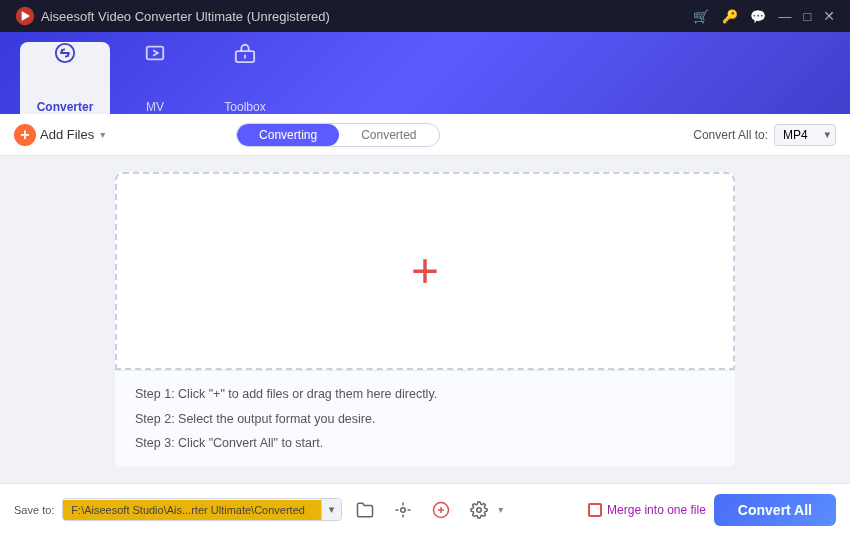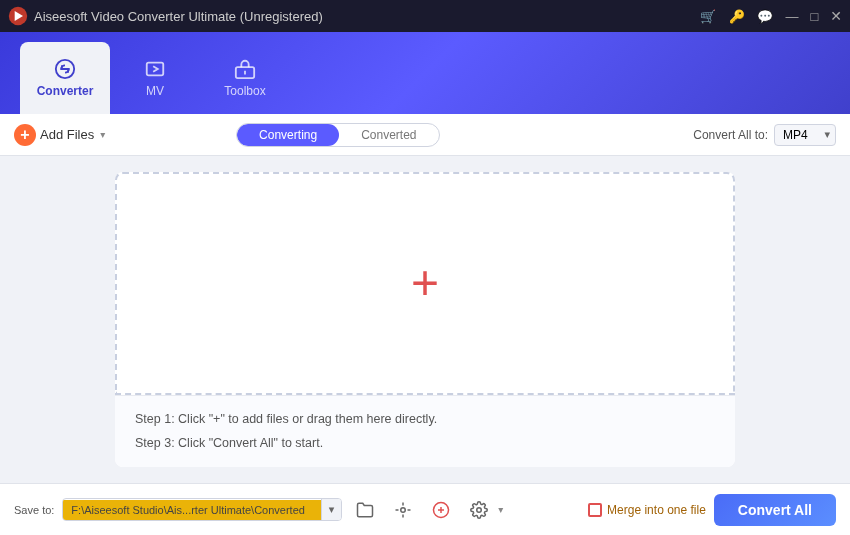--- a/index.html
+++ b/index.html
@@ -14,21 +14,21 @@
     }
 
     
     #titlebar {
       width: 100%;
       height: 32px;
       background: #1a1a2e;
       display: flex;
       align-items: center;
       justify-content: space-between;
-      padding: 0 8px;
+      padding: 0 15px;
       color: #ccc;
     }
     #titlebar-left {
       display: flex;
       align-items: center;
       gap: 6px;
     }
     #app-logo {
       width: 20px;
       height: 20px;
@@ -52,21 +52,21 @@
       background: linear-gradient(135deg, #3a3adb 0%, #5b5bff 50%, #4040cc 100%);
       display: flex;
       align-items: flex-end;
       justify-content: flex-start;
       padding: 0 20px;
     }
     .nav-tab {
       display: flex;
       flex-direction: column;
       align-items: center;
-      justify-content: center;
+      justify-content: space-between;
       width: 90px;
       height: 72px;
       cursor: pointer;
       border-radius: 8px 8px 0 0;
       color: rgba(255,255,255,0.75);
       font-size: 12px;
       gap: 4px;
       transition: background 0.2s;
     }
     .nav-tab.active {
@@ -270,21 +270,21 @@
       border-radius: 4px;
       color: #555;
       font-size: 16px;
     }
     #merge-checkbox-area {
       display: flex;
       align-items: center;
       gap: 5px;
       margin-left: auto;
       font-size: 12px;
-      color: #a16207;
+      color: #a21caf;
     }
     #merge-checkbox {
       width: 14px;
       height: 14px;
       border: 2px solid #e05050;
       border-radius: 2px;
       display: flex;
       align-items: center;
       justify-content: center;
       cursor: pointer;
@@ -384,20 +384,21 @@
   </div>
 </div>
 
 <div id="main">
   <div id="drop-area">
     <div id="drop-zone">
       <span id="plus-icon">+</span>
     </div>
     <div id="instructions">
       <div class="instruction-line">Step 1: Click "+" to add files or drag them here directly.</div>
+      <div class="instruction-line">Step 2: Select the output format you desire.</div>
       <div class="instruction-line">Step 3: Click "Convert All" to start.</div>
     </div>
   </div>
 </div>
 
 <div id="bottombar">
   <span id="save-to-label">Save to:</span>
   <div id="save-path-wrapper">
     <input id="save-path" type="text" readonly="" value="F:\Aiseesoft Studio\Ais...rter Ultimate\Converted" style="">
     <div id="save-path-arrow">▾</div>

